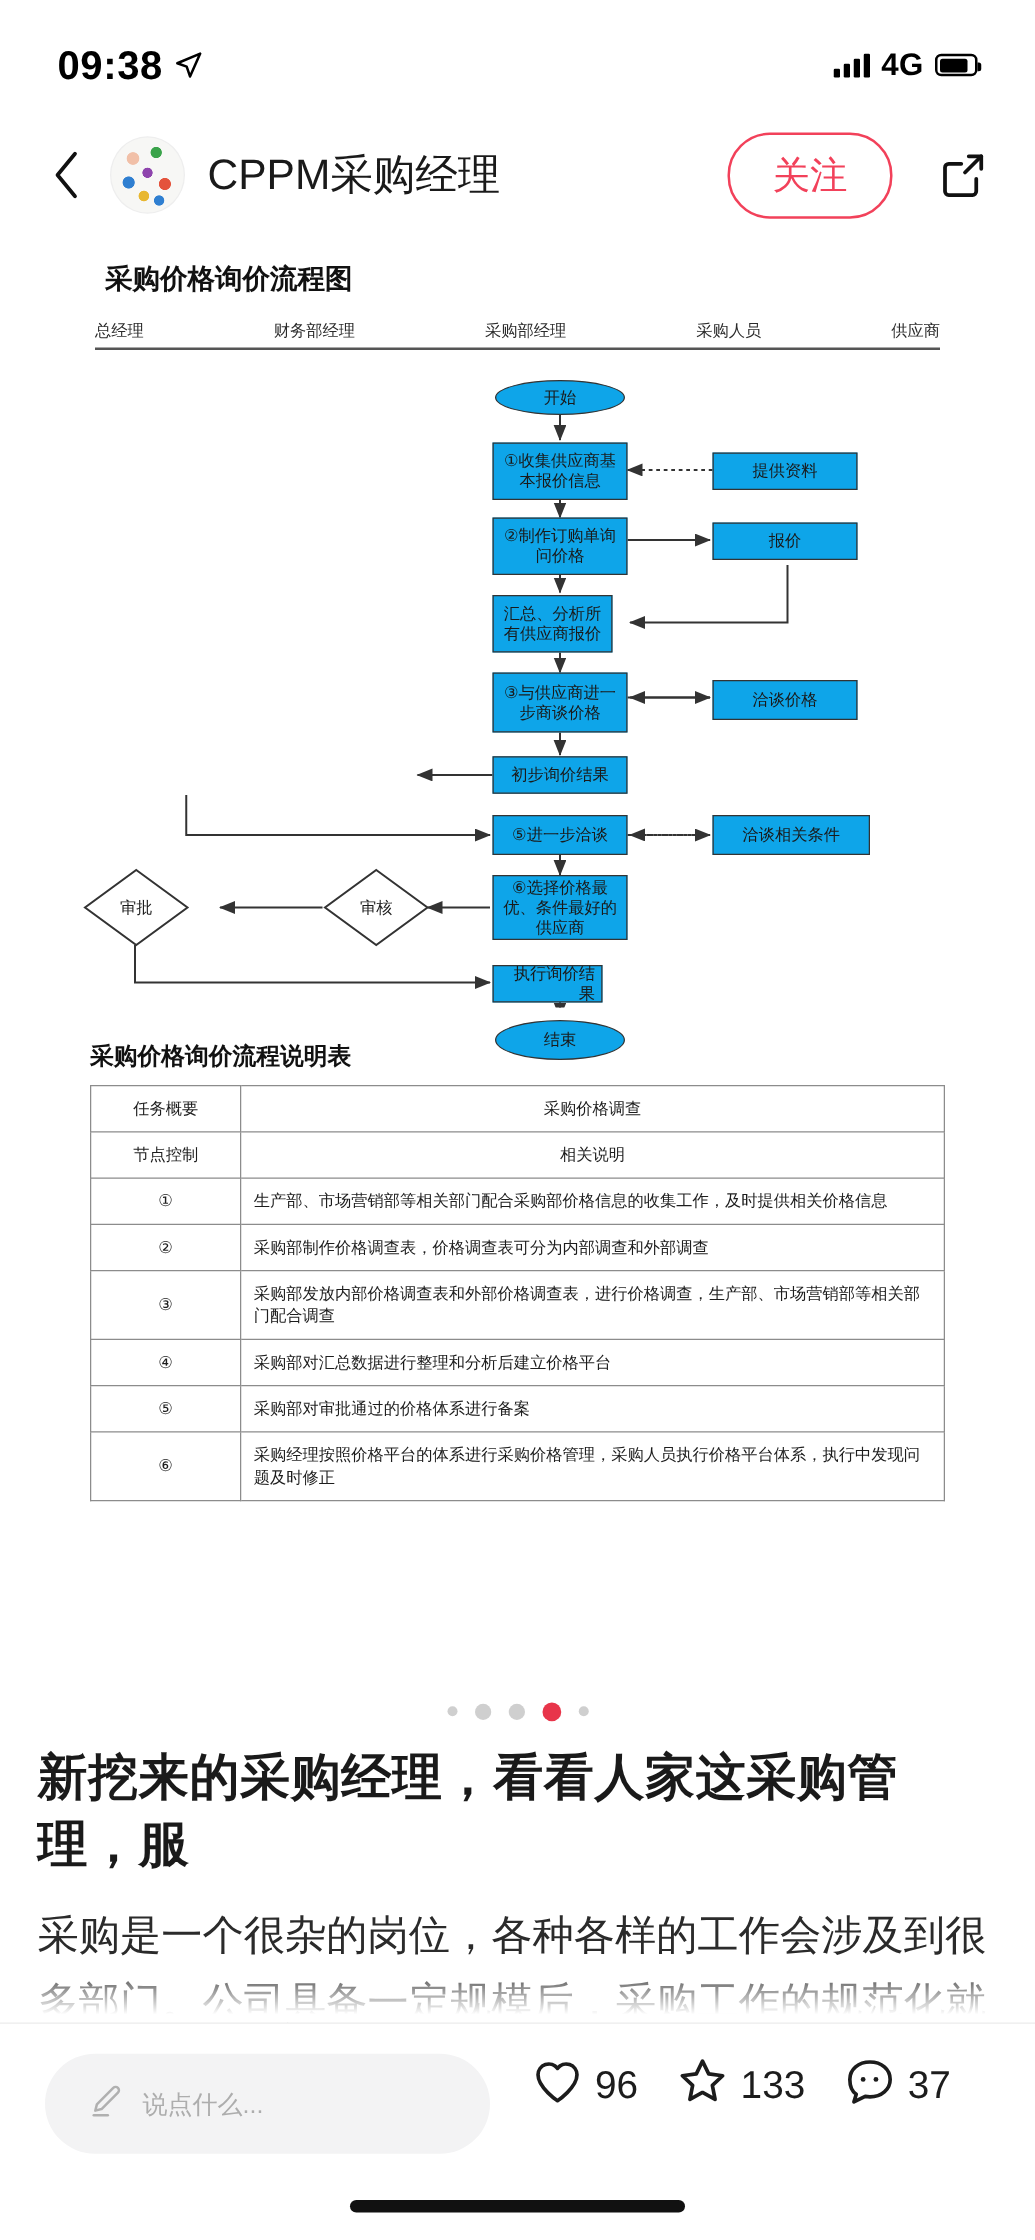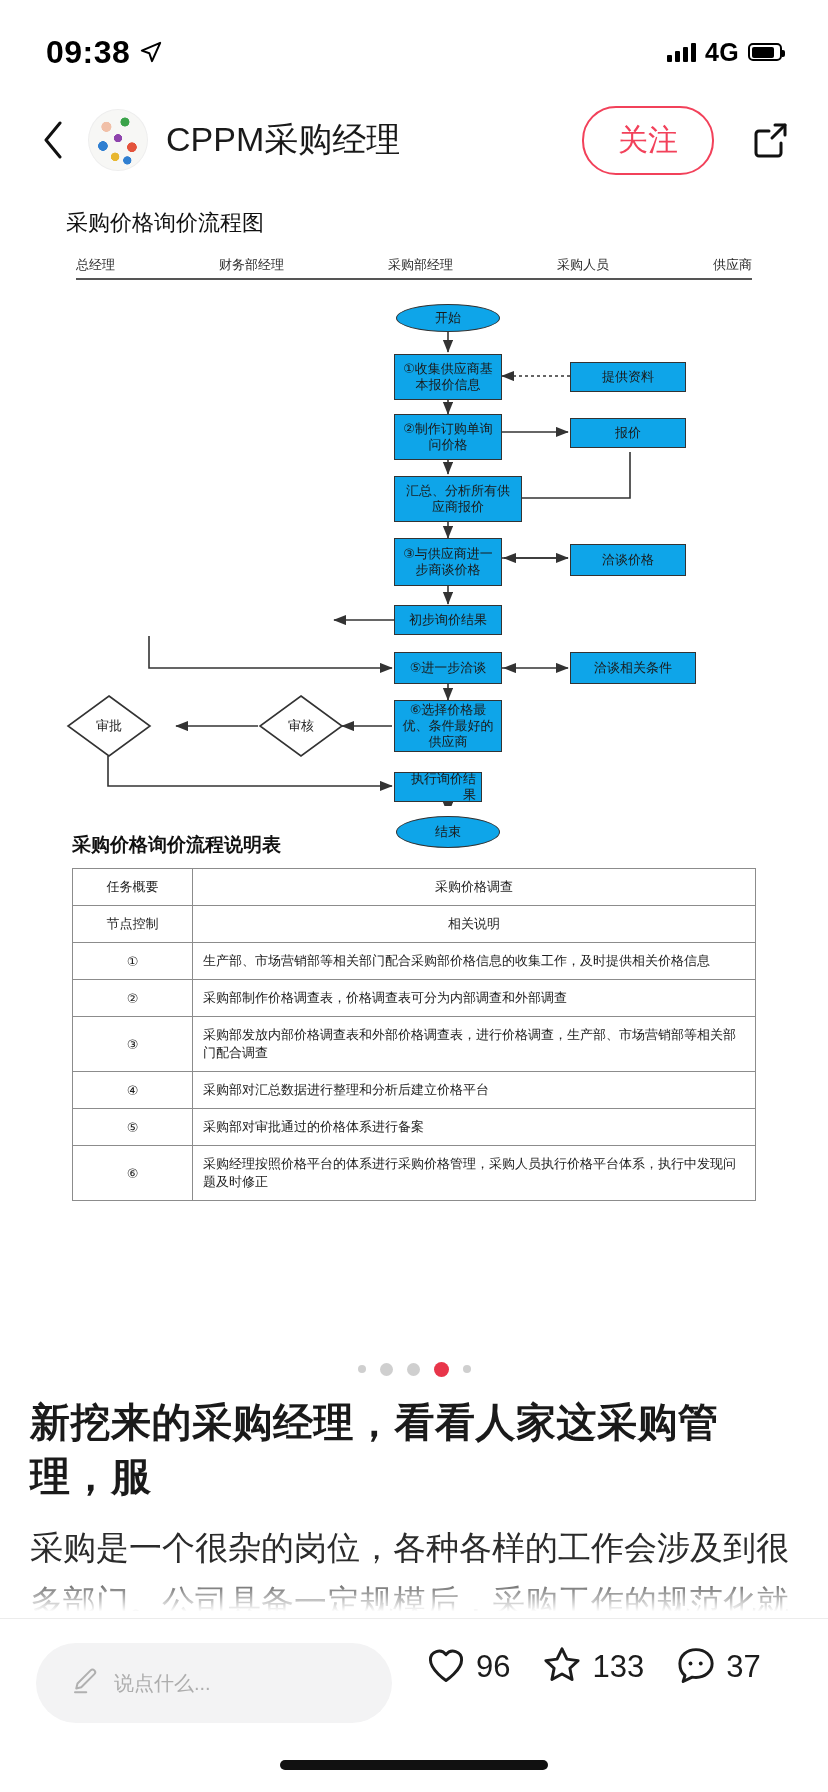--- a/index.html
+++ b/index.html
@@ -63,21 +63,21 @@
   .share-btn { width:44px; height:44px; flex:0 0 auto; }
 
   
   .card {
     width: 100%;
     background:#fff;
     padding: 0 0 0 0;
     position: relative;
   }
   .doc { padding: 14px 34px 0 34px; }
-  .doc-title { font-size: 22px; font-weight: 400; color:#111; margin-left: 32px; margin-bottom: 18px;}
+  .doc-title { font-size: 22px; font-weight: 700; color:#111; margin-left: 50px; margin-bottom: 18px;}
   .lanes {
     display:flex; justify-content:space-between;
     padding: 0 42px; margin-bottom: 4px;
   }
   .lane { font-size: 13px; color:#2b2b2b; }
   .lane-rule { height:2px; background:#555; margin: 4px 42px 0 42px; }
 
   
   .flow { position: relative; height: 520px; margin-top: 6px; }
   .flow svg { position:absolute; left:0; top:0; }
@@ -253,21 +253,21 @@
       <div class="node oval" style="left:362px; top:18px; width:104px; height:28px;">开始</div>
 
       <div class="node" style="left:360px; top:68px; width:108px; height:46px;">①收集供应商基本报价信息</div>
 
       <div class="node" style="left:536px; top:76px; width:116px; height:30px;">提供资料</div>
 
       <div class="node" style="left:360px; top:128px; width:108px; height:46px;">②制作订购单询问价格</div>
 
       <div class="node" style="left:536px; top:132px; width:116px; height:30px;">报价</div>
 
-      <div class="node" style="left:360px; top:190px; width:128px; height:46px;">汇总、分析所有供应商报价</div>
+      <div class="node" style="left:360px; top:190px; width:96px; height:46px;">汇总、分析所有供应商报价</div>
 
       <div class="node" style="left:360px; top:252px; width:108px; height:48px;">③与供应商进一步商谈价格</div>
 
       <div class="node" style="left:536px; top:258px; width:116px; height:32px;">洽谈价格</div>
 
       <div class="node" style="left:360px; top:319px; width:108px; height:30px;">初步询价结果</div>
 
 
       <div class="node" style="left:360px; top:366px; width:108px; height:32px;">⑤进一步洽谈</div>
 

